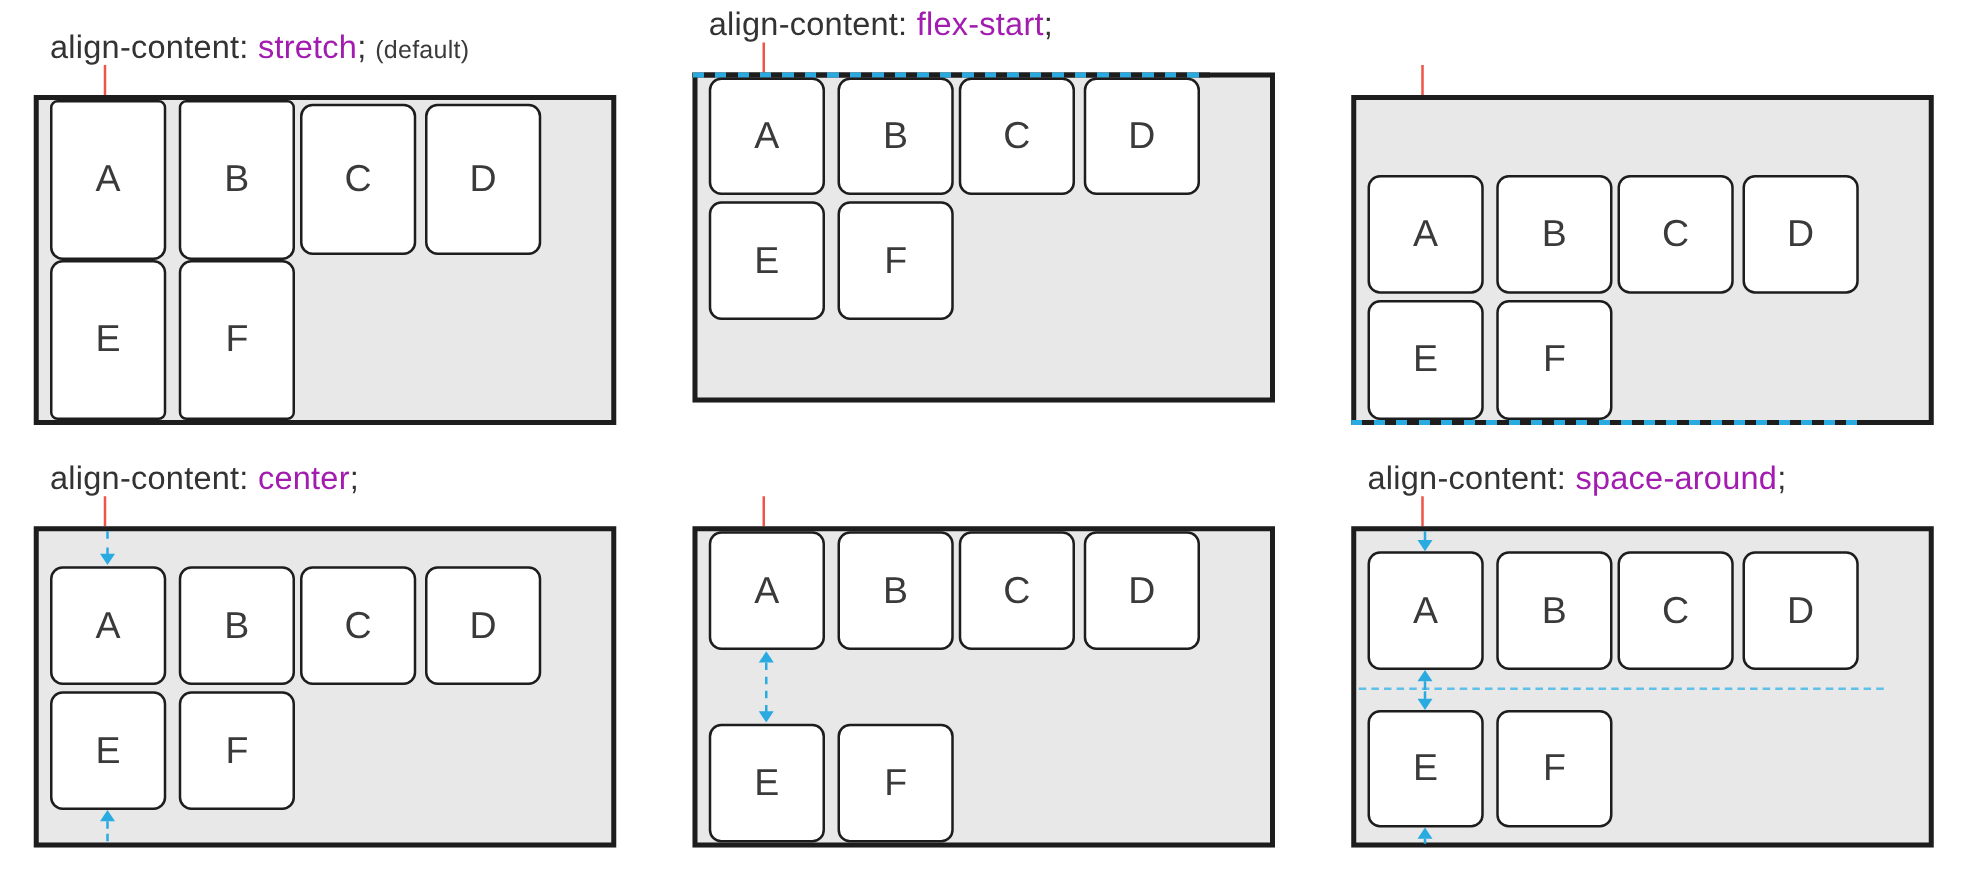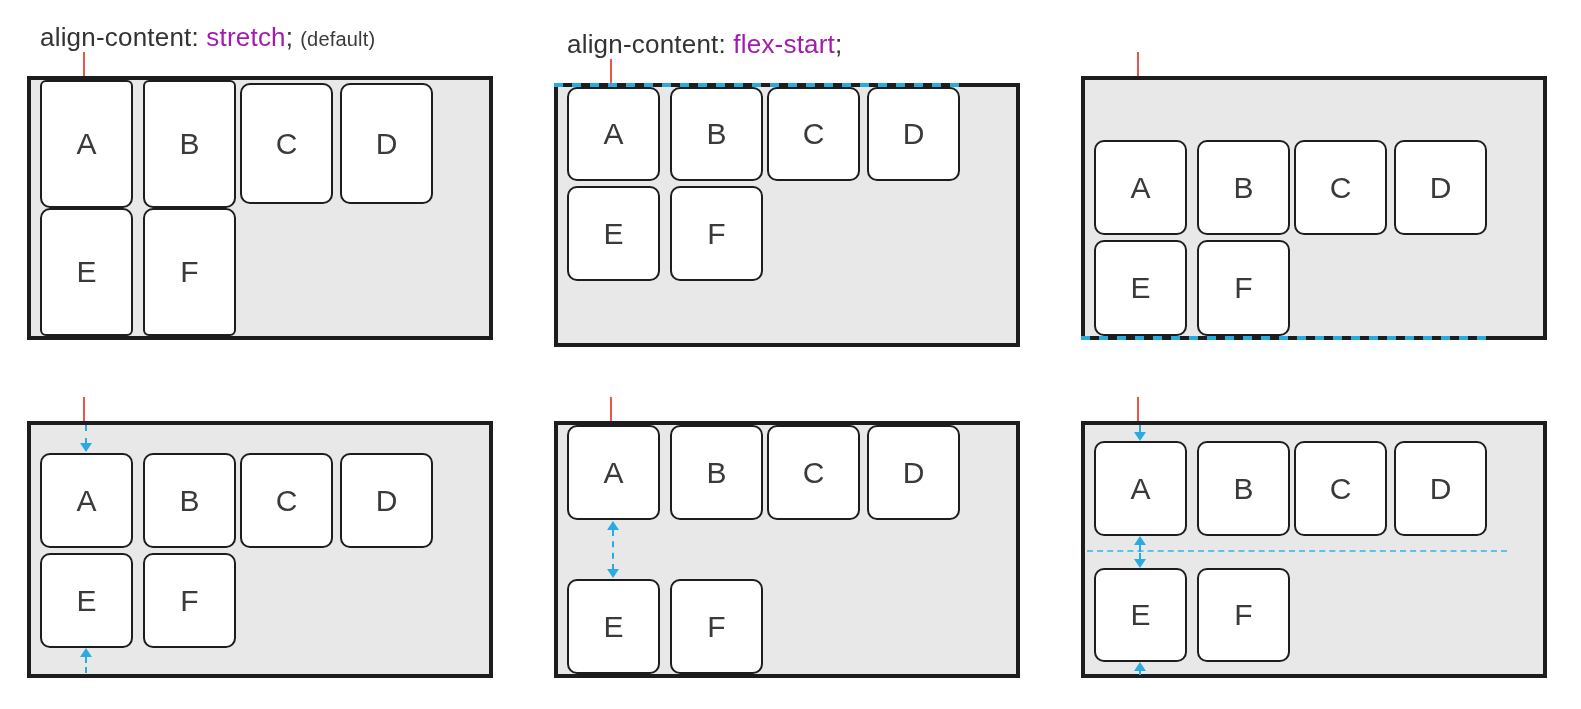--- a/index.html
+++ b/index.html
@@ -2,21 +2,21 @@
 <html><head>
 <meta charset="utf-8">
 <style>
   html,body{margin:0;padding:0;}
   body{
     width:1581px;height:709px;position:relative;background:#ffffff;
     font-family:"Liberation Sans",sans-serif;overflow:hidden;
   }
   .cell{position:absolute;width:470px;height:330px;}
   #cell-0{left:27px;top:22px}
-  #cell-1{left:554px;top:29px}
+  #cell-1{left:554px;top:4px}
   #cell-2{left:1081px;top:22px}
   #cell-3{left:27px;top:367px}
   #cell-4{left:554px;top:367px}
   #cell-5{left:1081px;top:367px}
 
   .title{
     position:absolute;left:13px;top:0;white-space:nowrap;
     font-size:26px;color:#333333;letter-spacing:0.2px;
   }
   .t-val{color:#a21caf;}
@@ -132,20 +132,21 @@
     <div class="box r1 pos-a">A</div>
     <div class="box r1 pos-b">B</div>
     <div class="box r1 pos-c">C</div>
     <div class="box r1 pos-d">D</div>
     <div class="box r2 pos-e">E</div>
     <div class="box r2 pos-f">F</div>
   </div>
 </div>
 
 <div class="cell row2-cell" id="cell-3">
+  <div class="title"><span>align-content: </span><span class="t-val">center</span><span>;</span></div>
   <div class="tick"></div>
   <div class="frame p-center">
     <div class="stem c-top-stem"></div>
     <div class="ah down c-top-head"></div>
     <div class="ah up c-bot-head"></div>
     <div class="stem c-bot-stem"></div>
     <div class="box r1 pos-a">A</div>
     <div class="box r1 pos-b">B</div>
     <div class="box r1 pos-c">C</div>
     <div class="box r1 pos-d">D</div>
@@ -163,20 +164,21 @@
     <div class="box r1 pos-a">A</div>
     <div class="box r1 pos-b">B</div>
     <div class="box r1 pos-c">C</div>
     <div class="box r1 pos-d">D</div>
     <div class="box r2 pos-e">E</div>
     <div class="box r2 pos-f">F</div>
   </div>
 </div>
 
 <div class="cell row2-cell" id="cell-5">
+  <div class="title"><span>align-content: </span><span class="t-val">space-around</span><span>;</span></div>
   <div class="tick"></div>
   <div class="frame p-around">
     <div class="dash-mid"></div>
     <div class="stem a1-stem"></div>
     <div class="ah down a1-head"></div>
     <div class="ah up a2-head"></div>
     <div class="stem a2-stem"></div>
     <div class="stem a3-stem"></div>
     <div class="ah down a3-head"></div>
     <div class="ah up a4-head"></div>

